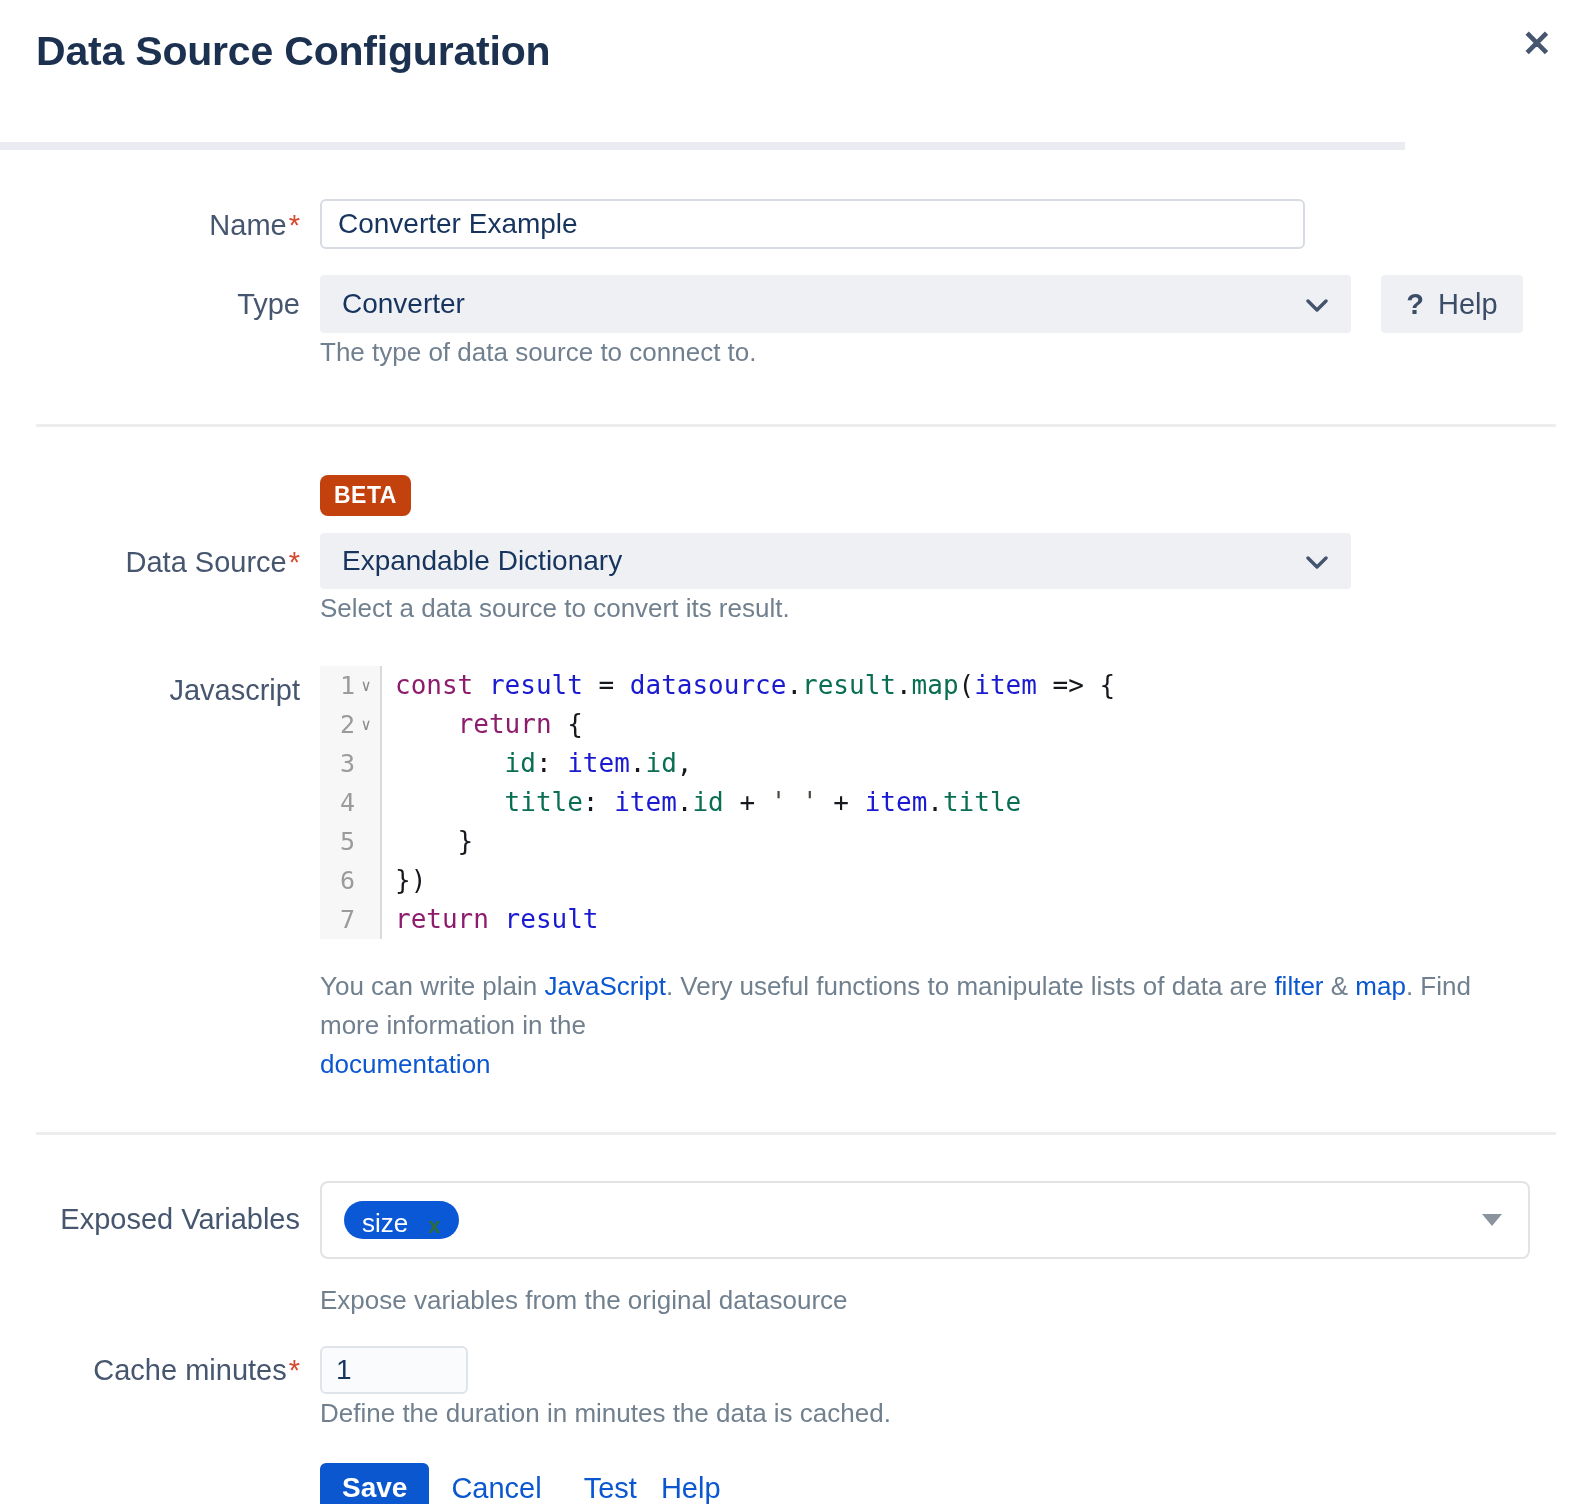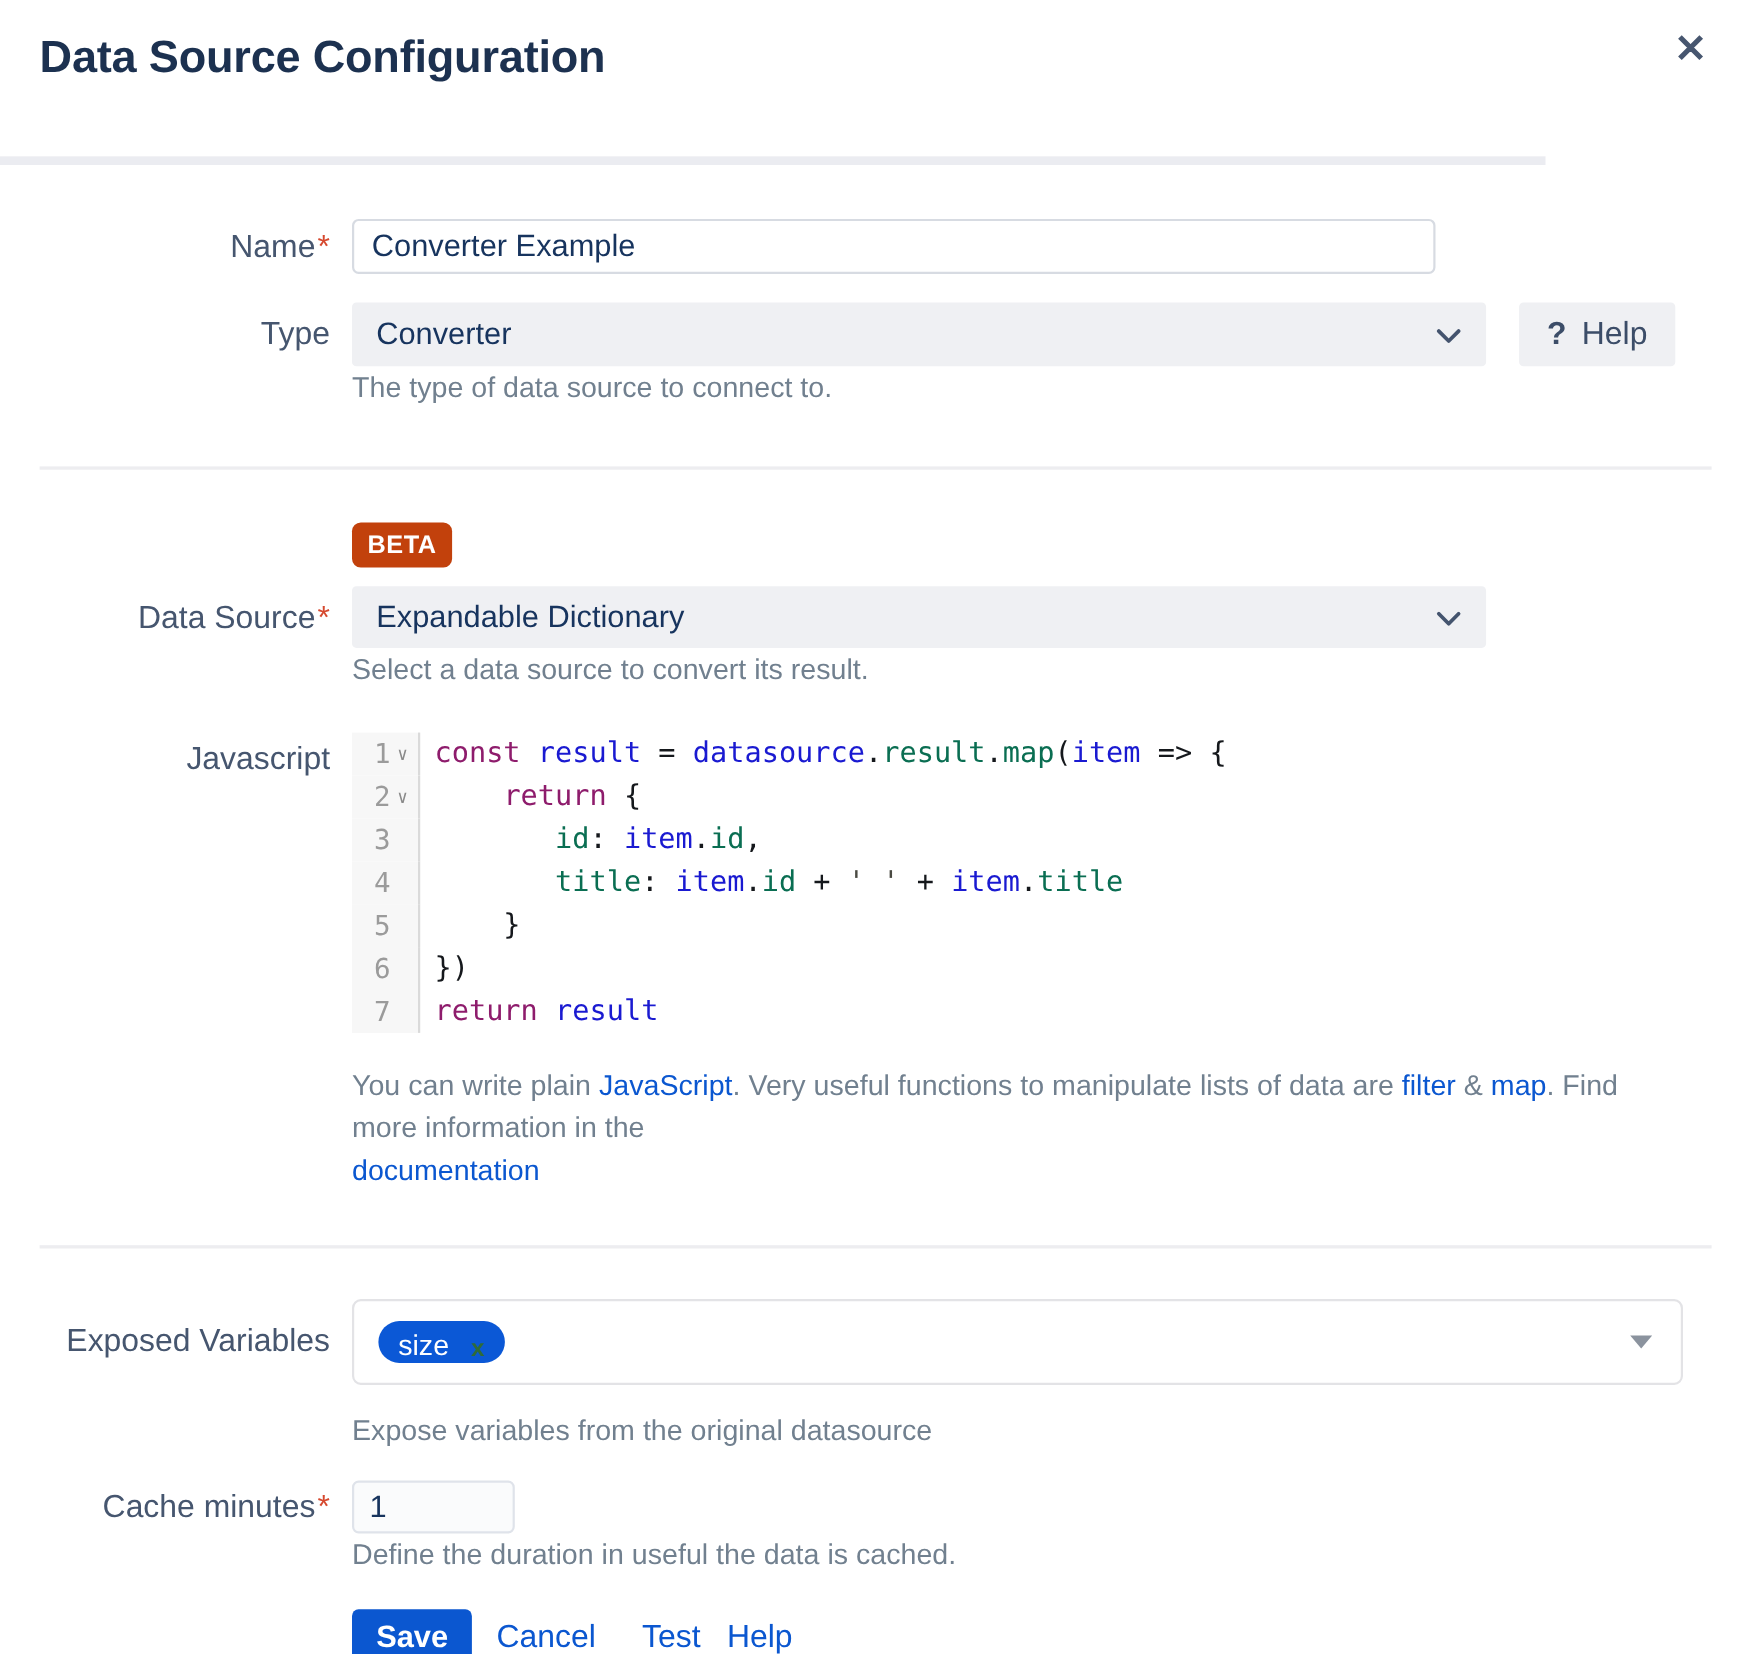--- a/index.html
+++ b/index.html
@@ -267,21 +267,21 @@
         <div class="caret-down"></div>
       </div>
       <div class="helper" style="margin-top:22px;">Expose variables from the original datasource</div>
     </div>
   </div>
 
   <div class="row" style="margin-top:26px;">
     <div class="label-col pt8"><span>Cache minutes</span><span class="req">*</span></div>
     <div class="field-col">
       <input class="small-input" type="text" value="1" style="">
-      <div class="helper">Define the duration in useful the data is cached.</div>
+      <div class="helper">Define the duration in minutes the data is cached.</div>
     </div>
   </div>
 
   <div class="row" style="margin-top:30px;">
     <div class="label-col"></div>
     <div class="field-col">
       <div class="actions">
         <button class="btn-save">Save</button>
         <a class="action-link lnk-cancel">Cancel</a>
         <a class="action-link lnk-test">Test</a>

